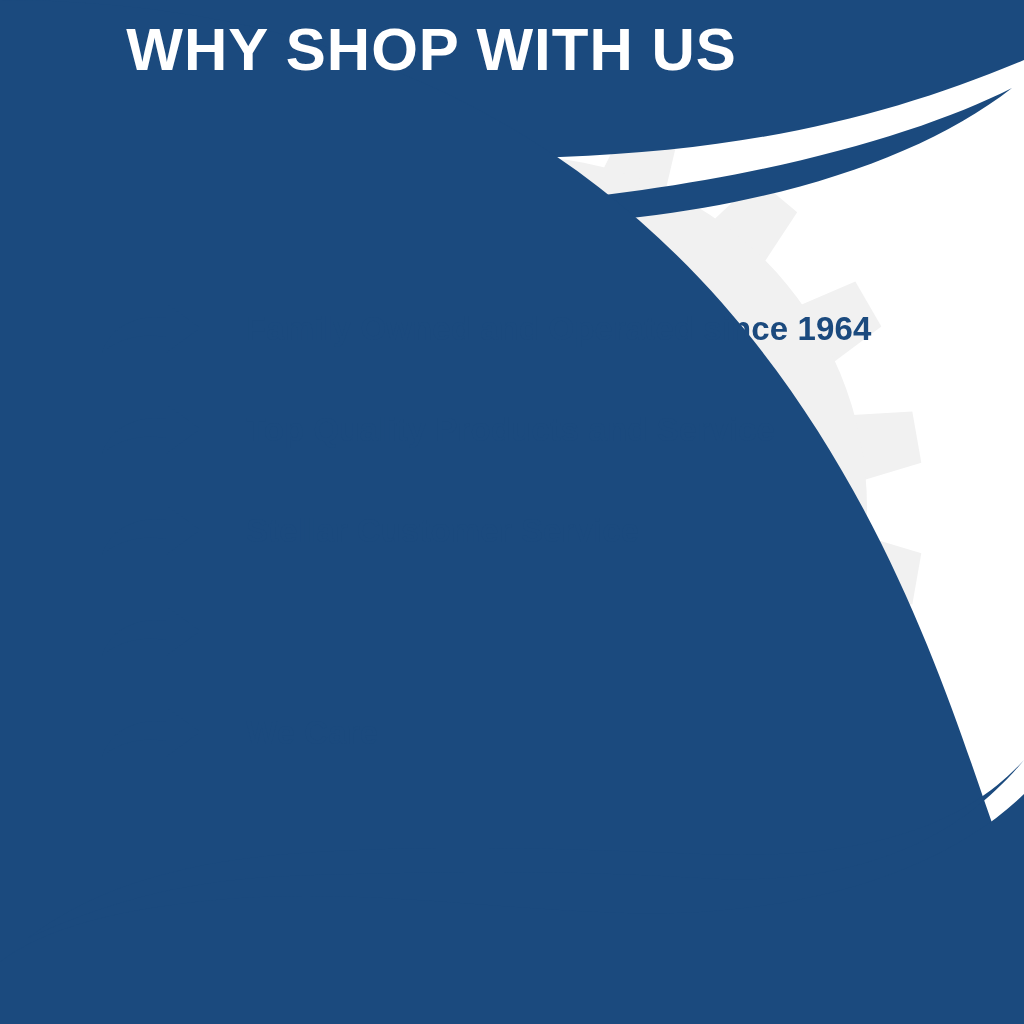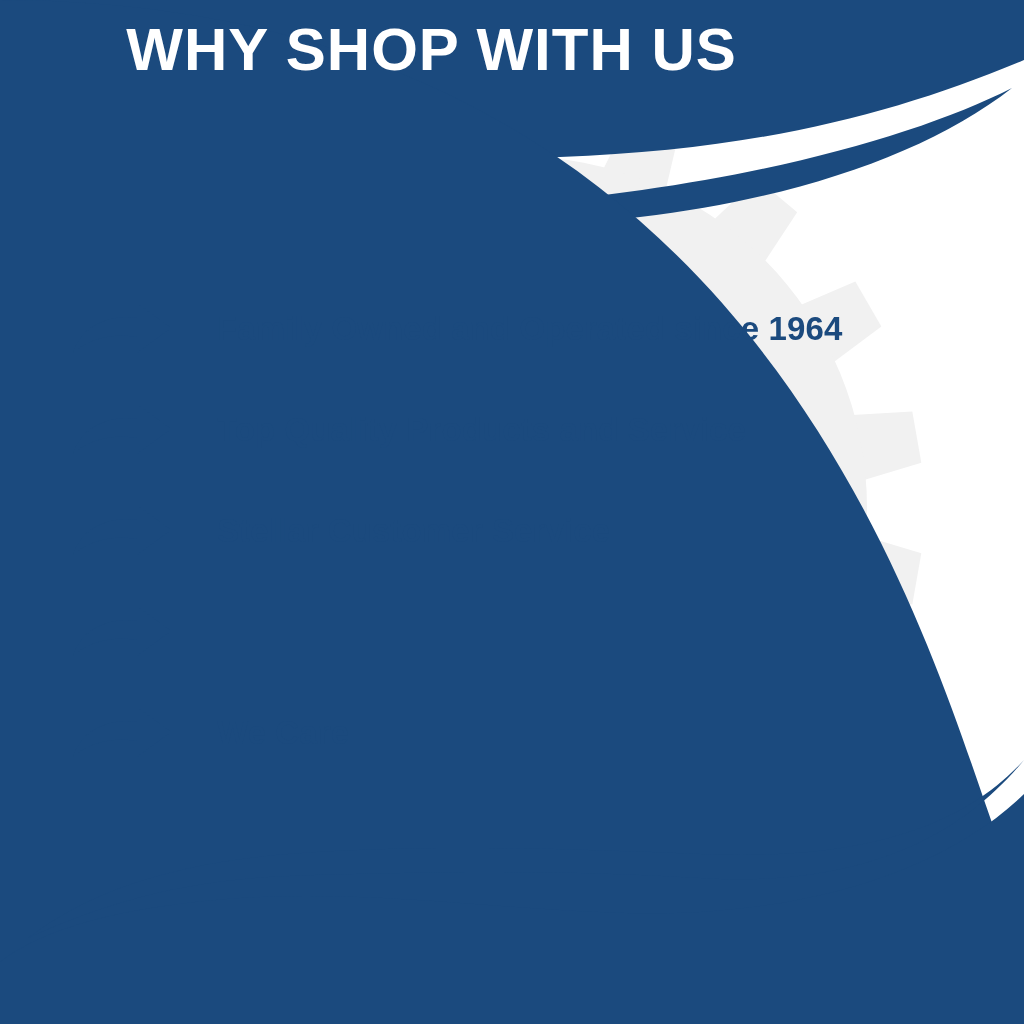--- a/index.html
+++ b/index.html
@@ -64,21 +64,21 @@
     left: 0;
     top: 278px;
     width: 1024px;
     z-index: 5;
   }
   .benefit-row {
     position: relative;
     height: 101px;
     display: flex;
     align-items: center;
-    padding-left: 71px;
+    padding-left: 100px;
     box-sizing: border-box;
   }
   .arrow-icon {
     flex: 0 0 auto;
     width: 101px;
     height: 55px;
     display: block;
   }
   .benefit-text {
     margin-left: 45px;

